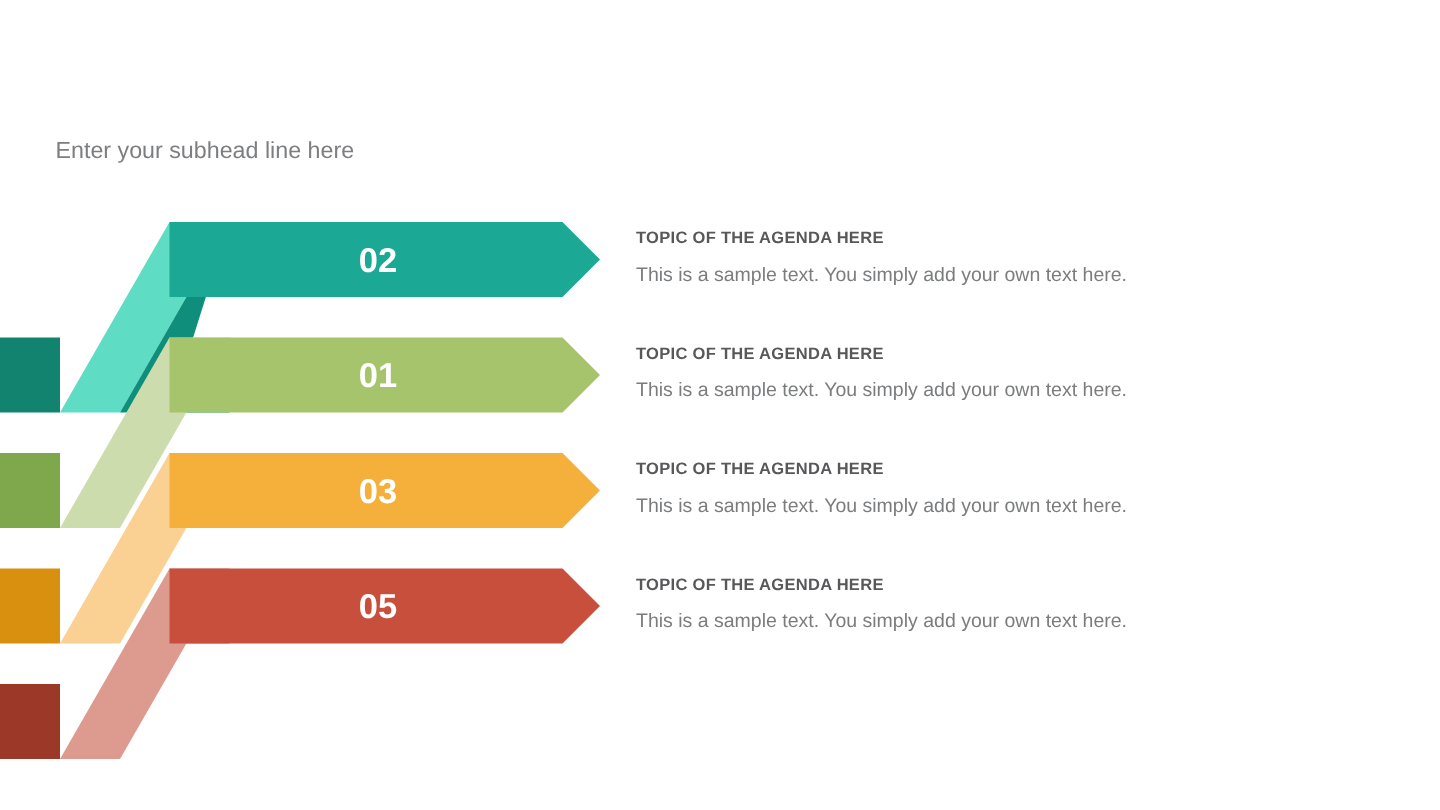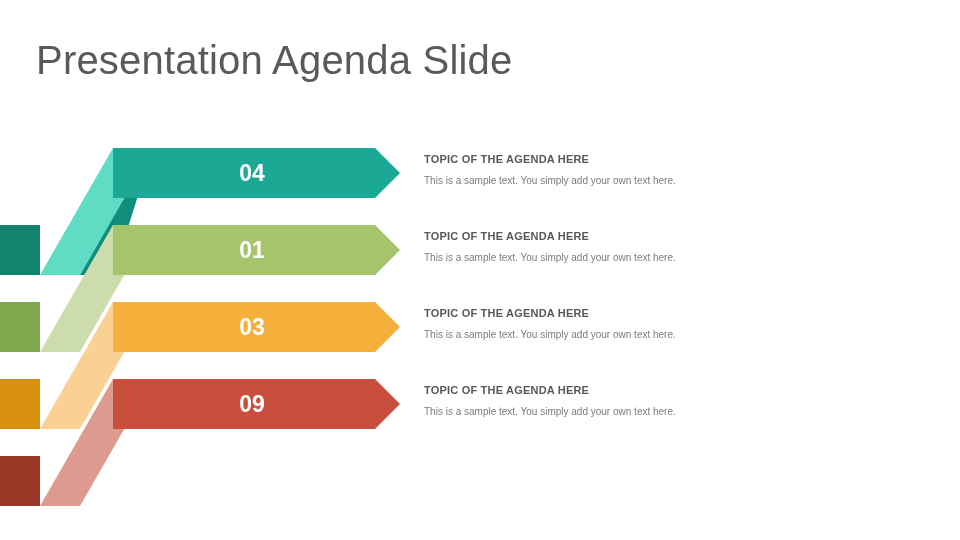--- a/index.html
+++ b/index.html
@@ -37,30 +37,30 @@
   }
 
   
   .topic{
     position:absolute;left:424px;
     font-size:11px;font-weight:bold;color:#58585b;
     letter-spacing:0.2px;white-space:nowrap;
   }
   .desc{
     position:absolute;left:424px;
-    font-size:10px;font-weight:400;color:#7b7c7e;
+    font-size:13px;font-weight:400;color:#7b7c7e;
     white-space:nowrap;
   }
 </style>
 </head>
 <body>
 
 <div class="slide">
 
-  <div class="title">Presentation Agenda Slide</div>
+  <div class="subtitle">Enter your subhead line here</div>
 
   <div class="graphic">
     <svg width="960" height="540" viewBox="0 0 960 540" xmlns="http://www.w3.org/2000/svg">
 
       <polygon points="113,148 153,148 80,275 40,275" fill="#5fdcc4"></polygon>
 
       <polygon points="153,148 113,275 80,275 153,148" fill="#0f8f7b"></polygon>
       <polygon points="153,225 113,275 153,275" fill="#0f8f7b"></polygon>
 
       <rect x="0" y="225" width="40" height="50" fill="#12836f"></rect>
@@ -78,24 +78,24 @@
       <rect x="0" y="379" width="40" height="50" fill="#d9900f"></rect>
       <polygon points="113,302 375,302 400,327 375,352 113,352" fill="#f5b03c"></polygon>
 
       <polygon points="113,379 153,379 80,506 40,506" fill="#dd9a8f"></polygon>
       <rect x="0" y="456" width="40" height="50" fill="#9c3828"></rect>
       <polygon points="113,379 375,379 400,404 375,429 113,429" fill="#c94f3d"></polygon>
 
     </svg>
   </div>
 
-  <div class="num" style="left:207px;top:162px;">04</div>
+  <div class="num" style="left:207px;top:162px;">02</div>
   <div class="num" style="left:207px;top:239px;">01</div>
   <div class="num" style="left:207px;top:316px;">03</div>
-  <div class="num" style="left:207px;top:393px;">09</div>
+  <div class="num" style="left:207px;top:393px;">05</div>
 
   <div class="topic" style="top:153px;">TOPIC OF THE AGENDA HERE</div>
   <div class="desc" style="top:175px;">This is a sample text. You simply add your own text here.</div>
 
   <div class="topic" style="top:230px;">TOPIC OF THE AGENDA HERE</div>
   <div class="desc" style="top:252px;">This is a sample text. You simply add your own text here.</div>
 
   <div class="topic" style="top:307px;">TOPIC OF THE AGENDA HERE</div>
   <div class="desc" style="top:329px;">This is a sample text. You simply add your own text here.</div>
 

